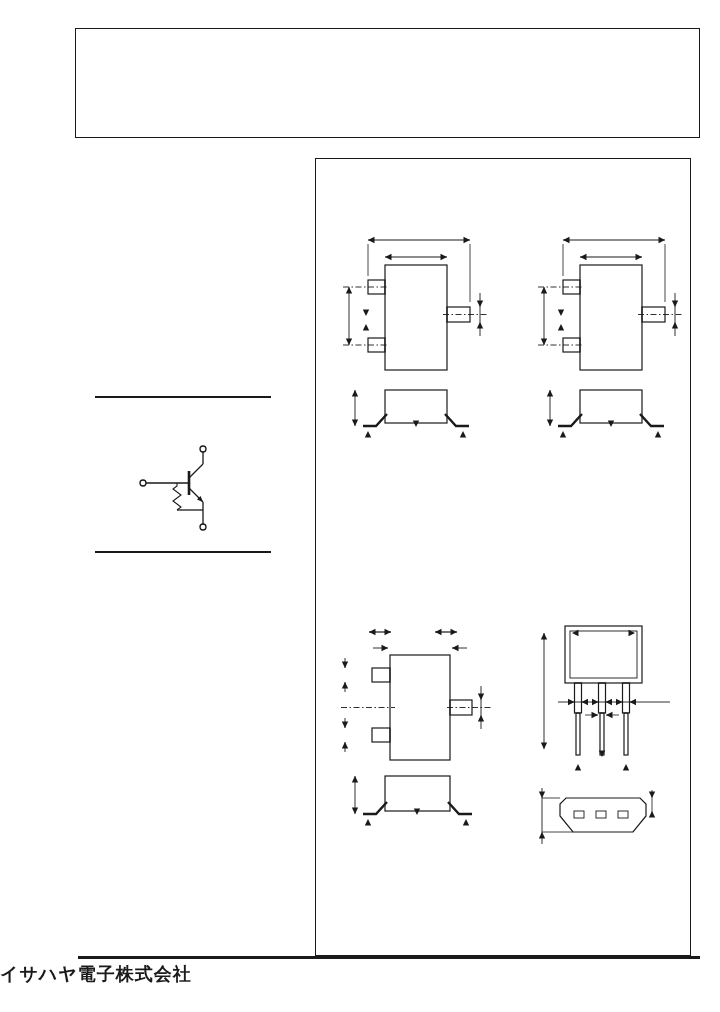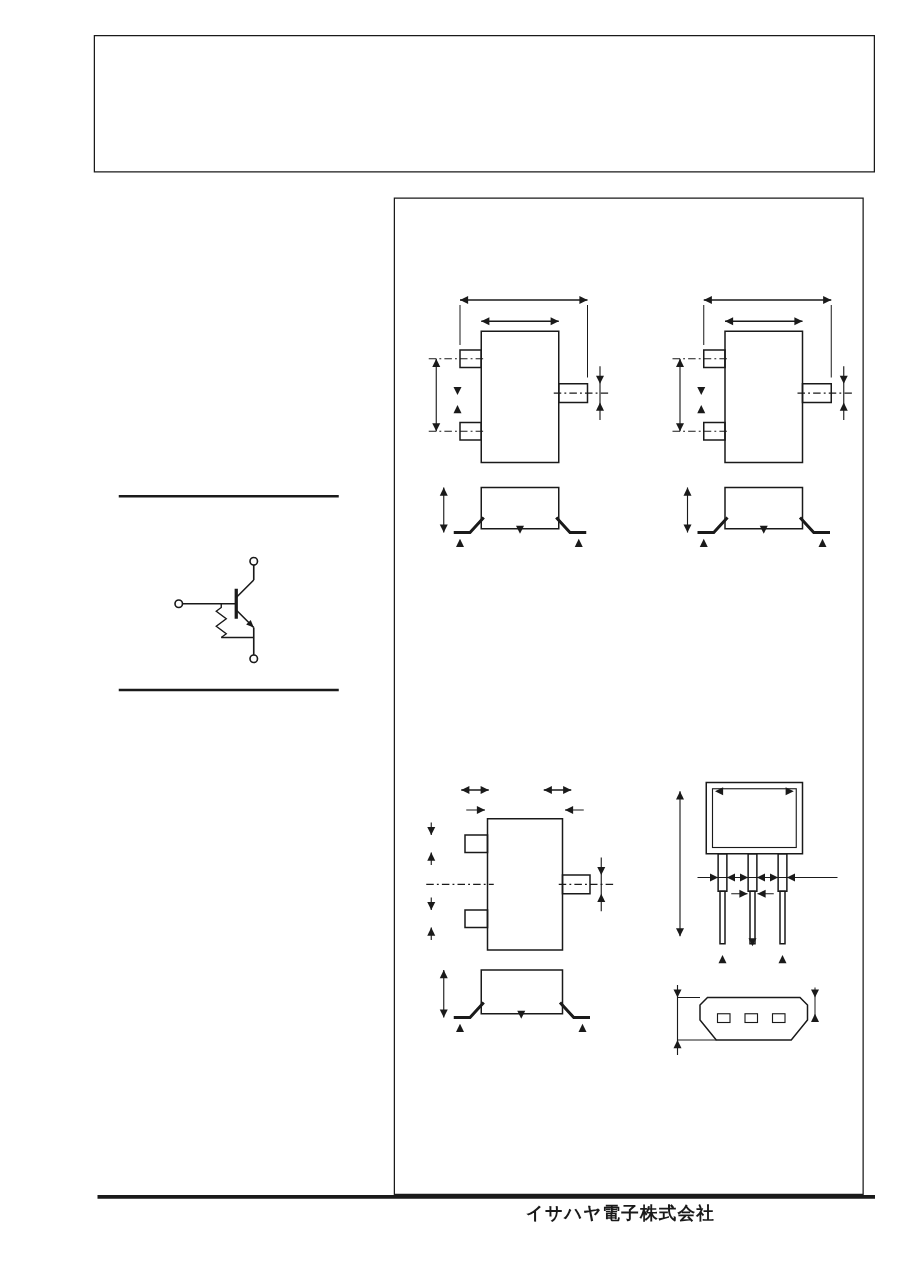--- a/index.html
+++ b/index.html
@@ -14,21 +14,21 @@
   .box{position:absolute;border:1.5px solid #1a1a1a;background:#ffffff;}
   #title-block{left:75px;top:28px;width:623px;height:108px;}
   #outline-panel{left:315px;top:158px;width:374px;height:796px;}
   .hline{position:absolute;background:#1a1a1a;height:1.5px;}
   #divider-top{left:95px;top:396px;width:176px;}
   #divider-bottom{left:95px;top:551px;width:176px;}
   #footer-rule{left:78px;top:956px;width:622px;height:2.5px;}
   .fig{position:absolute;}
   #footer-name{
     position:absolute;left:0;top:962px;width:572px;
-    text-align:right;font-weight:bold;font-size:14px;letter-spacing:1px;
+    text-align:left;font-weight:bold;font-size:18px;letter-spacing:1px;
   }
   svg{display:block;}
 </style>
 </head>
 <body>
 
 <div id="page">
 
   <svg width="0" height="0" style="position:absolute" aria-hidden="true">
     <defs>

